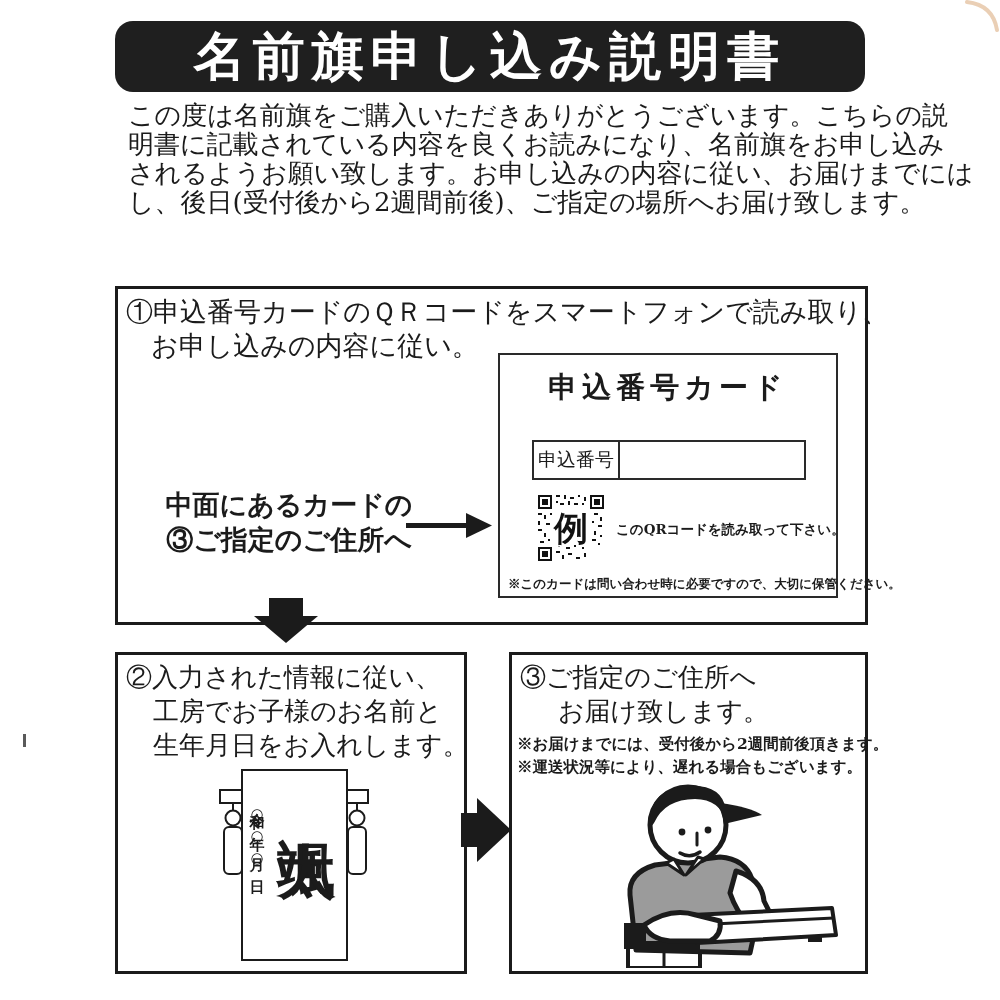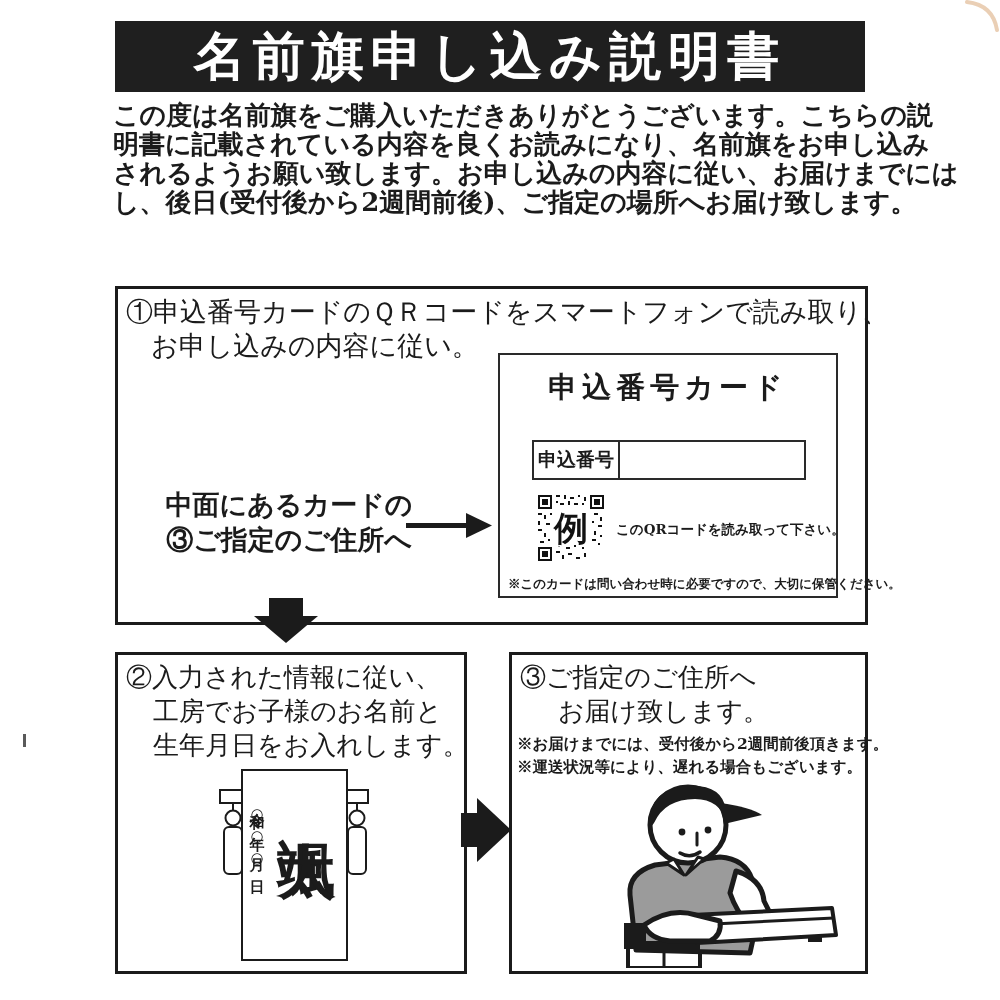--- a/index.html
+++ b/index.html
@@ -2,27 +2,27 @@
 <html><head>
 <meta charset="utf-8">
 <style>
   html,body{margin:0;padding:0;background:#fff;}
   .page{position:relative;width:1000px;height:1000px;background:#fff;overflow:hidden;
         font-family:"DejaVu Serif","Liberation Serif",serif;color:#1b1b1b;}
   .abs{position:absolute;}
 
   
   .title-bar{position:absolute;left:115px;top:21px;width:750px;height:71px;background:#1f1f1f;
-             display:flex;align-items:center;justify-content:center;}
+             display:flex;align-items:center;justify-content:center;border-radius:18px;}
   .title-bar h1{margin:0;font-size:52px;font-weight:bold;color:#ffffff;letter-spacing:7px;white-space:nowrap;}
 
   
   .intro{position:absolute;left:113px;top:101px;width:762px;}
-  .intro-line{font-size:26px;font-weight:bold;line-height:29px;white-space:nowrap;
-              text-align:justify;text-align-last:justify;width:100%;}
+  .intro-line{font-size:26px;font-weight:normal;line-height:29px;white-space:nowrap;
+              text-align:justify;text-align-last:justify;width:100%;margin-left:15px;}
 
   
   .flow-heading{position:absolute;left:115px;top:228px;width:753px;text-align:center;
                 font-size:34px;font-weight:bold;letter-spacing:2px;white-space:nowrap;}
 
   
   .box{position:absolute;border:3px solid #1b1b1b;background:#fff;}
   .box1{left:115px;top:286px;width:747px;height:333px;}
   .box2{left:115px;top:652px;width:346px;height:316px;}
   .box3{left:509px;top:652px;width:353px;height:316px;}
@@ -31,21 +31,21 @@
 
   .side-note{position:absolute;left:28px;top:198px;width:286px;text-align:center;
              font-size:27px;font-weight:bold;line-height:35px;white-space:nowrap;}
 
   
   .card{position:absolute;left:380px;top:64px;width:336px;height:241px;border:2px solid #2a2a2a;background:#fff;}
   .card-title{position:absolute;left:0;top:13px;width:100%;text-align:center;
               font-size:29px;font-weight:bold;letter-spacing:5px;white-space:nowrap;}
   .card-table{position:absolute;left:32px;top:85px;width:270px;height:36px;border:2px solid #2a2a2a;display:flex;}
   .card-label{width:84px;border-right:2px solid #2a2a2a;display:flex;align-items:center;justify-content:center;
-              font-size:19px;font-weight:bold;white-space:nowrap;}
+              font-size:19px;font-weight:normal;white-space:nowrap;}
   .card-field{flex:1;}
   .qr-wrap{position:absolute;left:38px;top:140px;width:66px;height:66px;}
   .qr-caption{position:absolute;left:116px;top:166px;font-size:13.5px;font-weight:bold;white-space:nowrap;}
   .card-note{position:absolute;left:8px;top:221px;font-size:12.5px;font-weight:bold;white-space:nowrap;}
 
   
   .flag-date{position:absolute;left:129px;top:146px;height:155px;writing-mode:vertical-rl;text-orientation:upright;
              font-size:15px;font-weight:bold;letter-spacing:2px;white-space:nowrap;}
   .flag-name{position:absolute;left:150px;top:136px;height:170px;writing-mode:vertical-rl;text-orientation:upright;
              font-size:58px;font-weight:bold;letter-spacing:4px;white-space:nowrap;}

